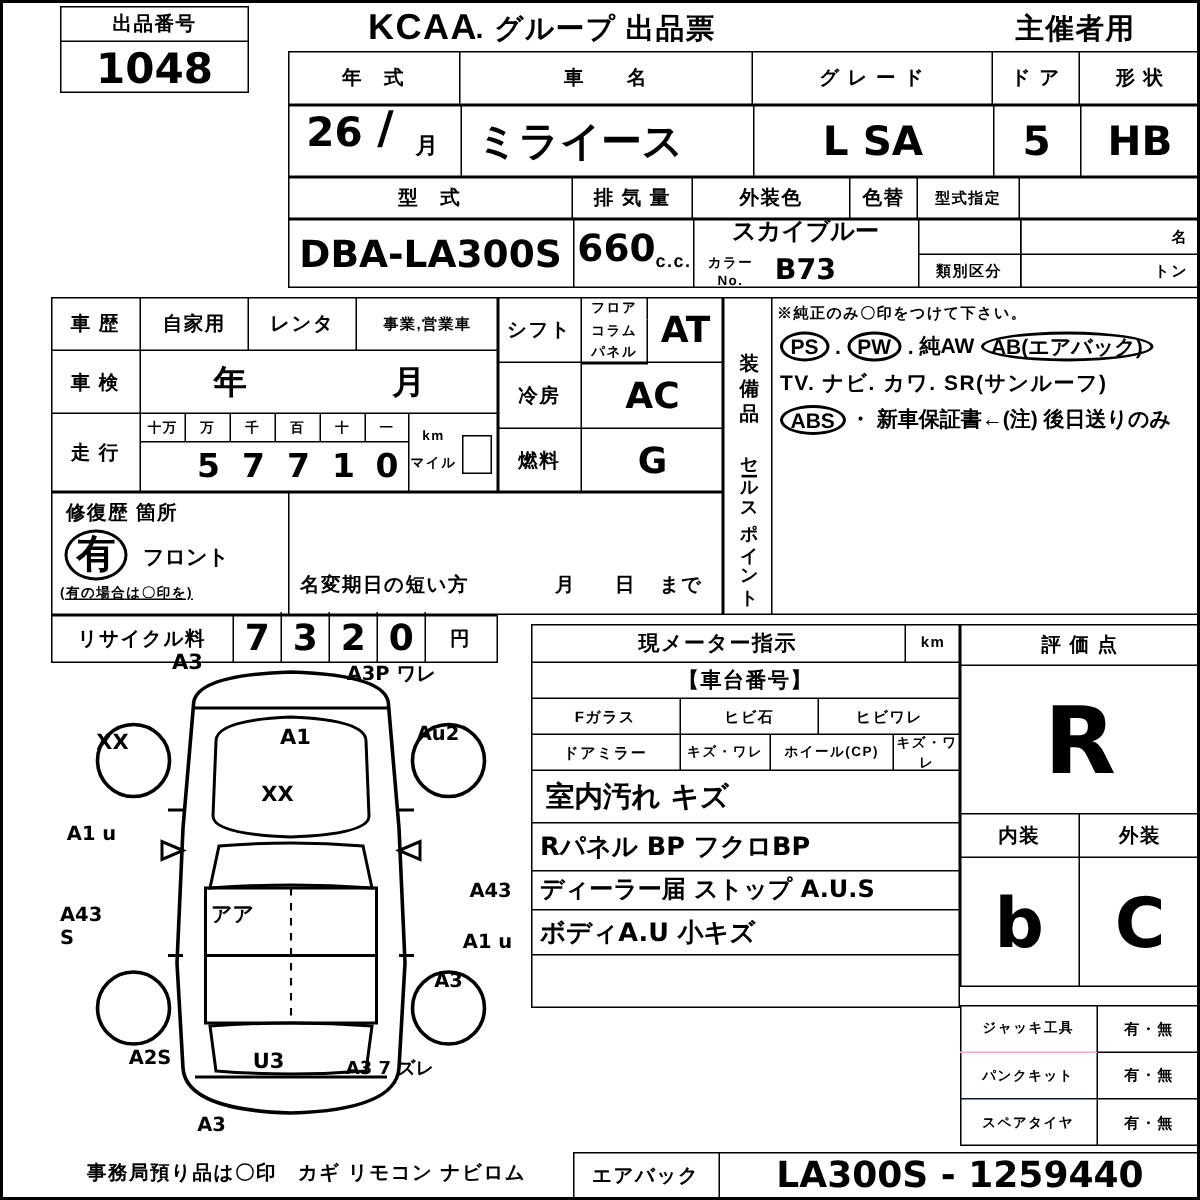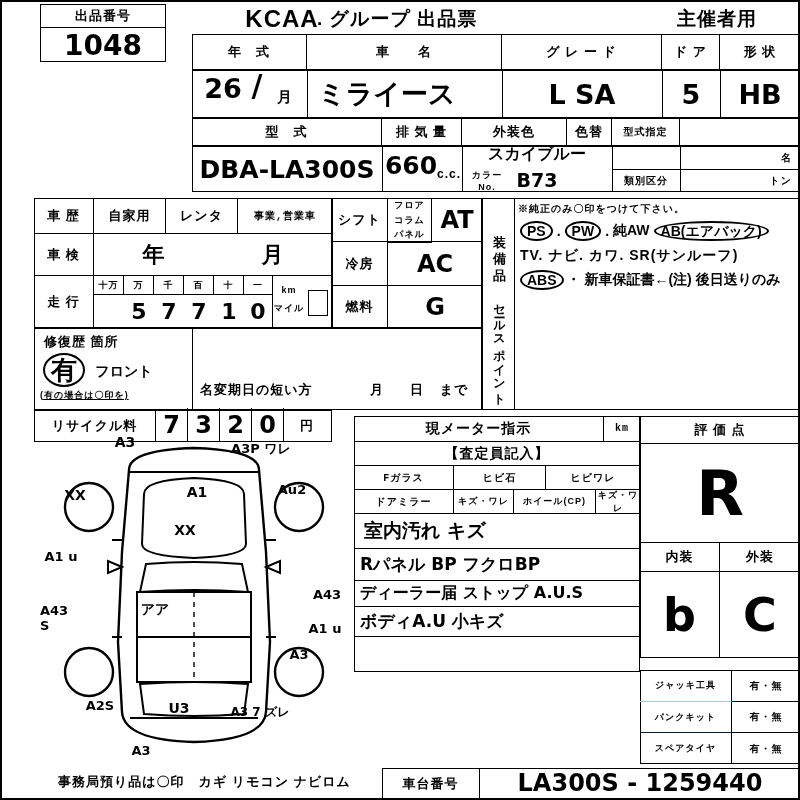--- a/index.html
+++ b/index.html
@@ -5,21 +5,21 @@
   html,body{margin:0;padding:0;background:#fff;}
   body{width:800px;height:800px;font-family:"Liberation Sans",sans-serif;color:#000;}
   #sheet{position:relative;width:800px;height:800px;box-sizing:border-box;border:2px solid #000;}
   .bx{position:absolute;box-sizing:border-box;border:1px solid #000;}
   .lbl{position:absolute;box-sizing:border-box;display:flex;align-items:center;justify-content:center;
        font-size:13px;font-weight:bold;letter-spacing:1px;text-align:center;}
   .hw{position:absolute;box-sizing:border-box;display:flex;align-items:center;justify-content:center;
       font-family:"DejaVu Sans",sans-serif;font-weight:bold;}
   .hwl{justify-content:flex-start;}
   .vert{writing-mode:vertical-rl;text-orientation:upright;}
-  .small{font-size:10px;font-family:Liberation Mono, monospace;}
+  .small{font-size:10px;}
   .tiny{font-size:9px;}
   .b0{border:0;}
   .oval{display:inline-block;border:2px solid #000;border-radius:50%;padding:1px 5px;line-height:1;}
   svg{display:block;}
 </style>
 </head>
 <body>
 
 <div id="sheet">
 
@@ -163,21 +163,21 @@
   <div class="lbl" style="left:32px;top:408px;width:122px;height:32px;border-right:1px solid #000;">リサイクル料</div>
   <div class="hw" style="left:154px;top:406px;width:32px;height:34px;font-size:24px;border-right:1px solid #000;">7</div>
   <div class="hw" style="left:186px;top:406px;width:32px;height:34px;font-size:24px;border-right:1px solid #000;">3</div>
   <div class="hw" style="left:218px;top:406px;width:32px;height:34px;font-size:24px;border-right:1px solid #000;">2</div>
   <div class="hw" style="left:250px;top:406px;width:32px;height:34px;font-size:24px;border-right:1px solid #000;">0</div>
   <div class="lbl" style="left:282px;top:408px;width:46px;height:32px;">円</div>
 
   <div class="bx" style="left:352px;top:414px;width:286px;height:256px;"></div>
   <div class="lbl" style="left:352px;top:414px;width:250px;height:26px;border-bottom:1px solid #000;border-right:1px solid #000;font-size:14px;">現メーター指示</div>
   <div class="lbl small" style="left:602px;top:414px;width:36px;height:26px;border-bottom:1px solid #000;">km</div>
-  <div class="lbl" style="left:352px;top:440px;width:286px;height:24px;border-bottom:1px solid #000;font-size:14px;">【査定員記入】</div>
+  <div class="lbl" style="left:352px;top:440px;width:286px;height:24px;border-bottom:1px solid #000;font-size:14px;">【車台番号】</div>
 
   <div class="lbl small" style="left:352px;top:464px;width:100px;height:24px;border-right:1px solid #000;border-bottom:1px solid #000;">Fガラス</div>
   <div class="lbl small" style="left:452px;top:464px;width:92px;height:24px;border-right:1px solid #000;border-bottom:1px solid #000;">ヒビ石</div>
   <div class="lbl small" style="left:544px;top:464px;width:94px;height:24px;border-bottom:1px solid #000;">ヒビワレ</div>
 
   <div class="lbl small" style="left:352px;top:488px;width:100px;height:24px;border-right:1px solid #000;border-bottom:1px solid #000;">ドアミラー</div>
   <div class="lbl tiny" style="left:452px;top:488px;width:60px;height:24px;border-right:1px solid #000;border-bottom:1px solid #000;">キズ・ワレ</div>
   <div class="lbl tiny" style="left:512px;top:488px;width:82px;height:24px;border-right:1px solid #000;border-bottom:1px solid #000;">ホイール(CP)</div>
   <div class="lbl tiny" style="left:594px;top:488px;width:44px;height:24px;border-bottom:1px solid #000;">キズ・ワレ</div>
 
@@ -255,16 +255,16 @@
   <div class="hw" style="left:306px;top:616px;width:34px;height:20px;font-size:13px;">A1 u</div>
   <div class="hw" style="left:282px;top:642px;width:30px;height:20px;font-size:13px;">A3</div>
   <div class="hw" style="left:78px;top:693px;width:40px;height:20px;font-size:13px;">A2S</div>
   <div class="hw" style="left:162px;top:696px;width:30px;height:20px;font-size:14px;">U3</div>
   <div class="hw" style="left:124px;top:738px;width:30px;height:20px;font-size:13px;">A3</div>
   <div class="hw" style="left:228px;top:700px;width:60px;height:20px;font-size:12px;">A3 7 ズレ</div>
 
   <div class="lbl" style="left:56px;top:768px;width:300px;height:24px;font-size:13px;justify-content:flex-start;border:0;">事務局預り品は〇印　カギ  リモコン  ナビロム</div>
 
   <div class="bx" style="left:380px;top:766px;width:418px;height:32px;"></div>
-  <div class="lbl" style="left:380px;top:766px;width:98px;height:32px;border-right:1px solid #000;">車台番号</div>
+  <div class="lbl" style="left:380px;top:766px;width:98px;height:32px;border-right:1px solid #000;">エアバック</div>
   <div class="hw" style="left:478px;top:764px;width:320px;height:34px;font-size:24px;">LA300S - 1259440</div>
 
 </div>
 
 </body></html>

